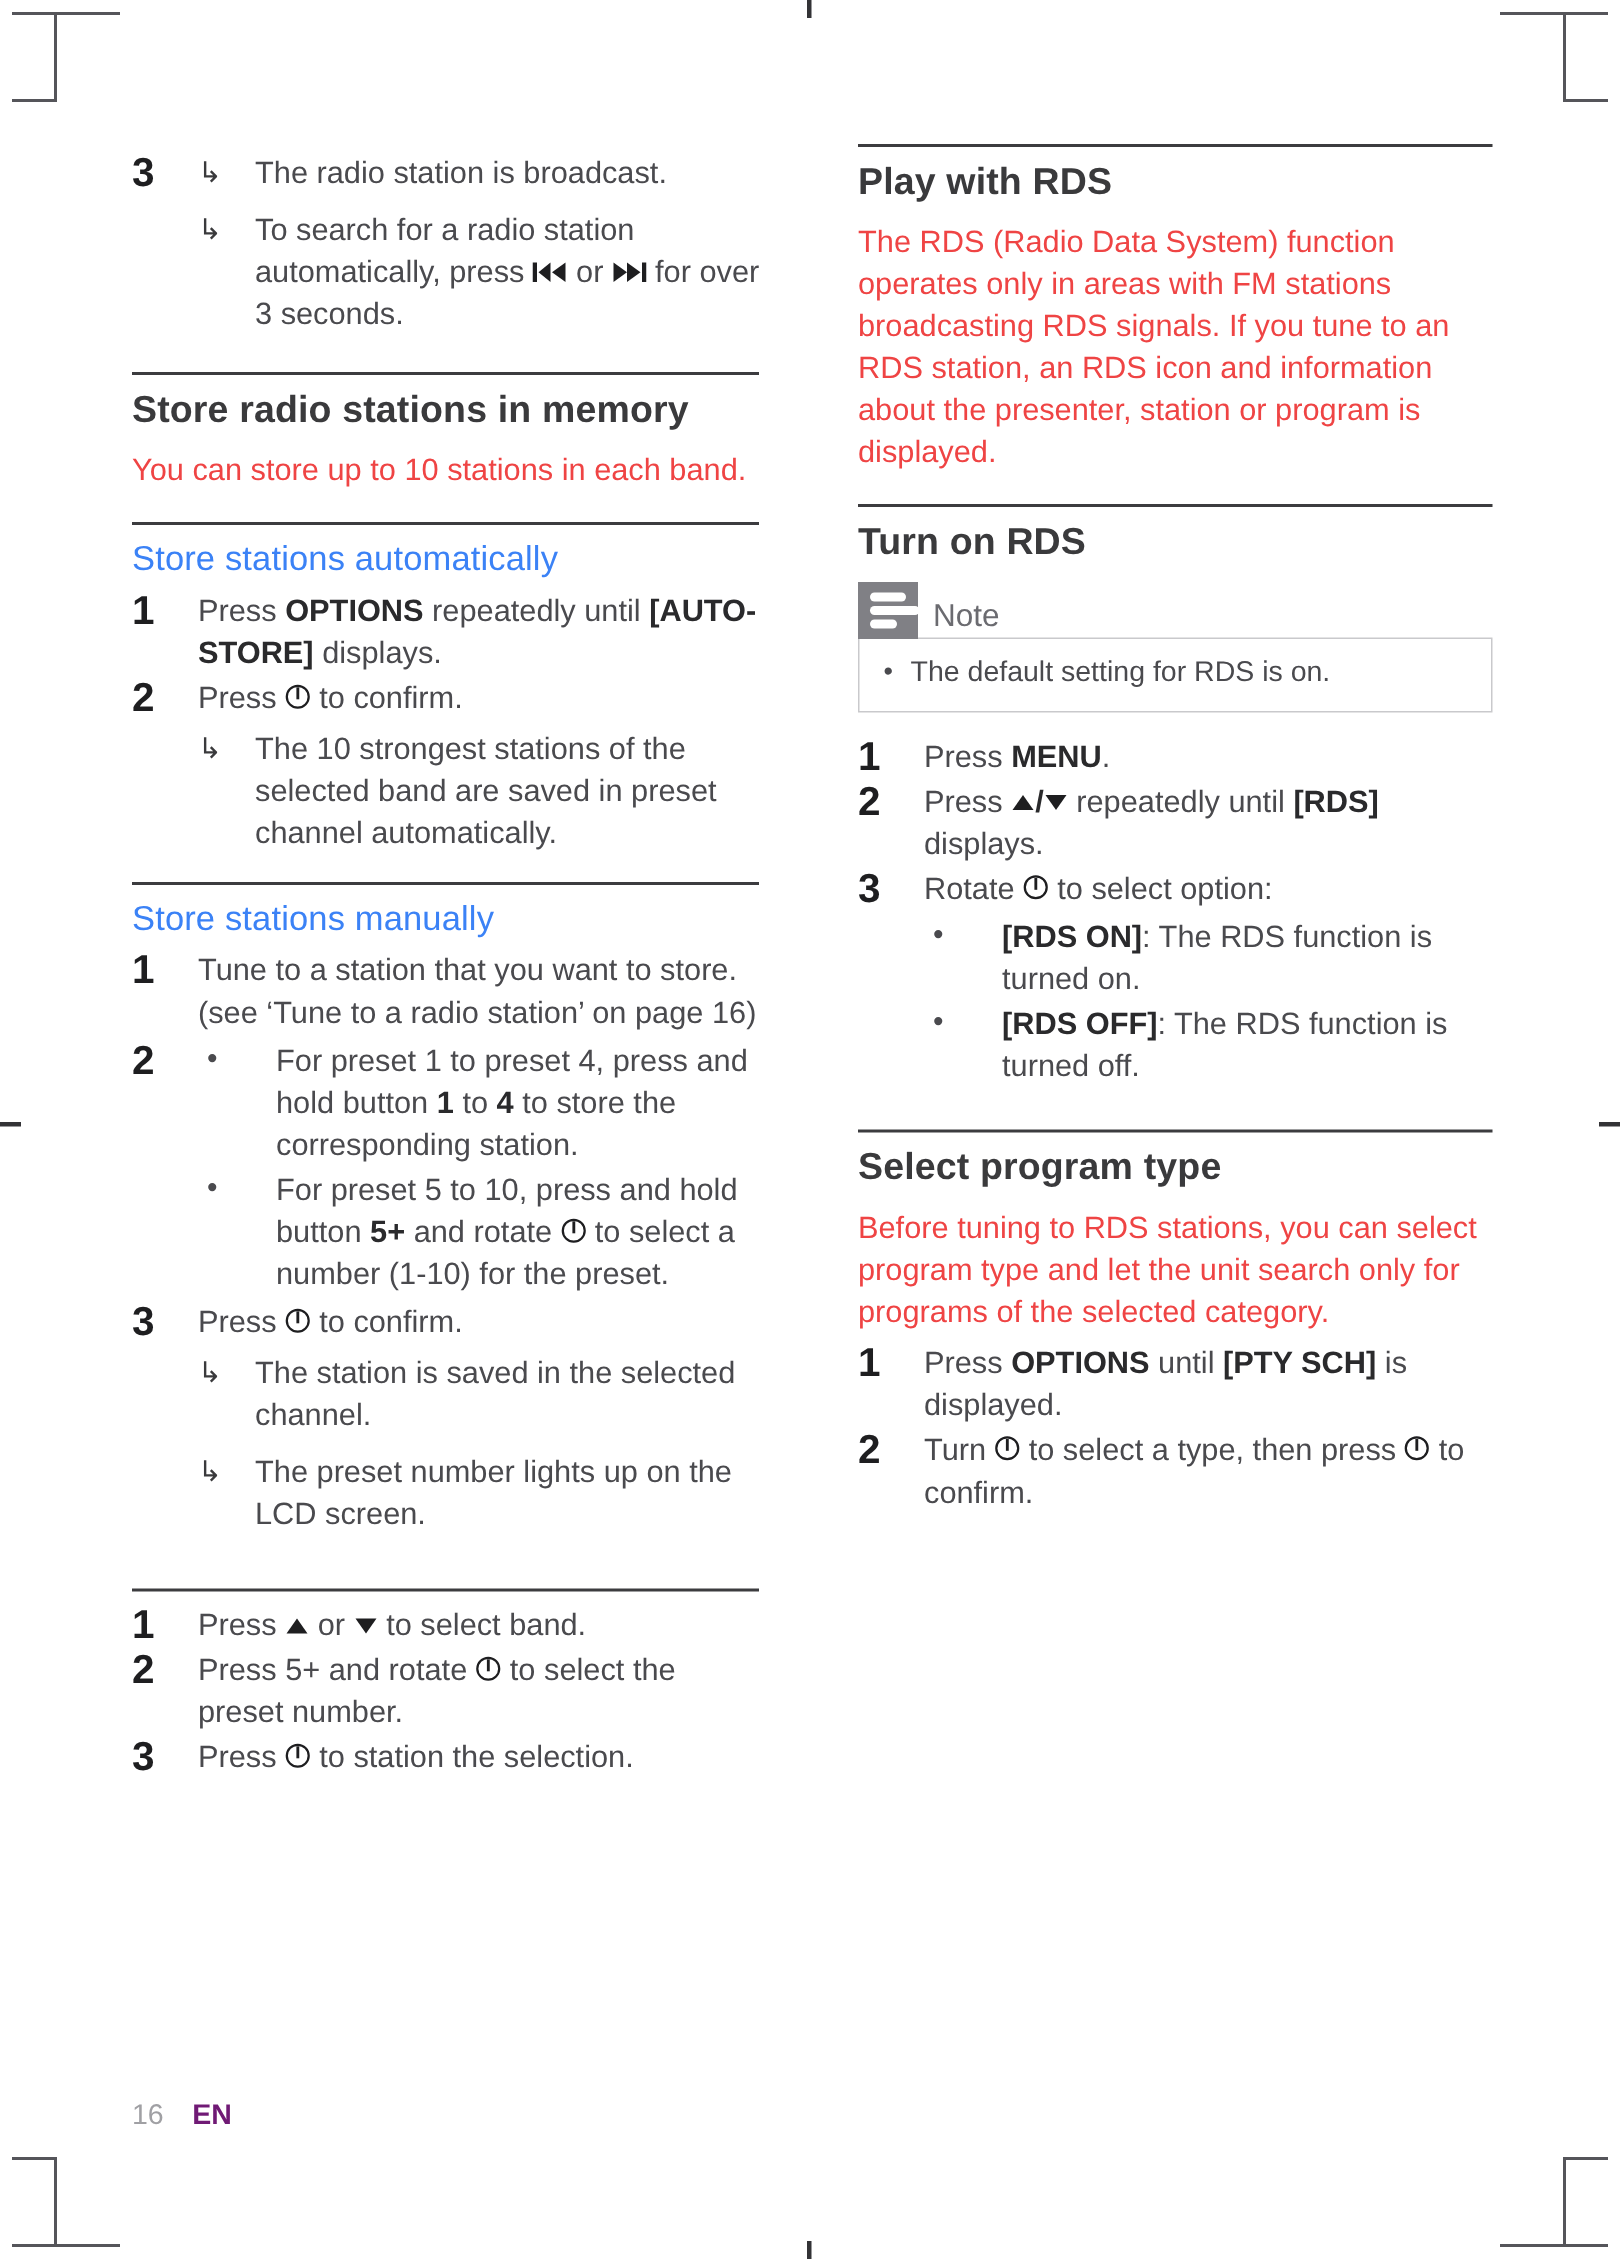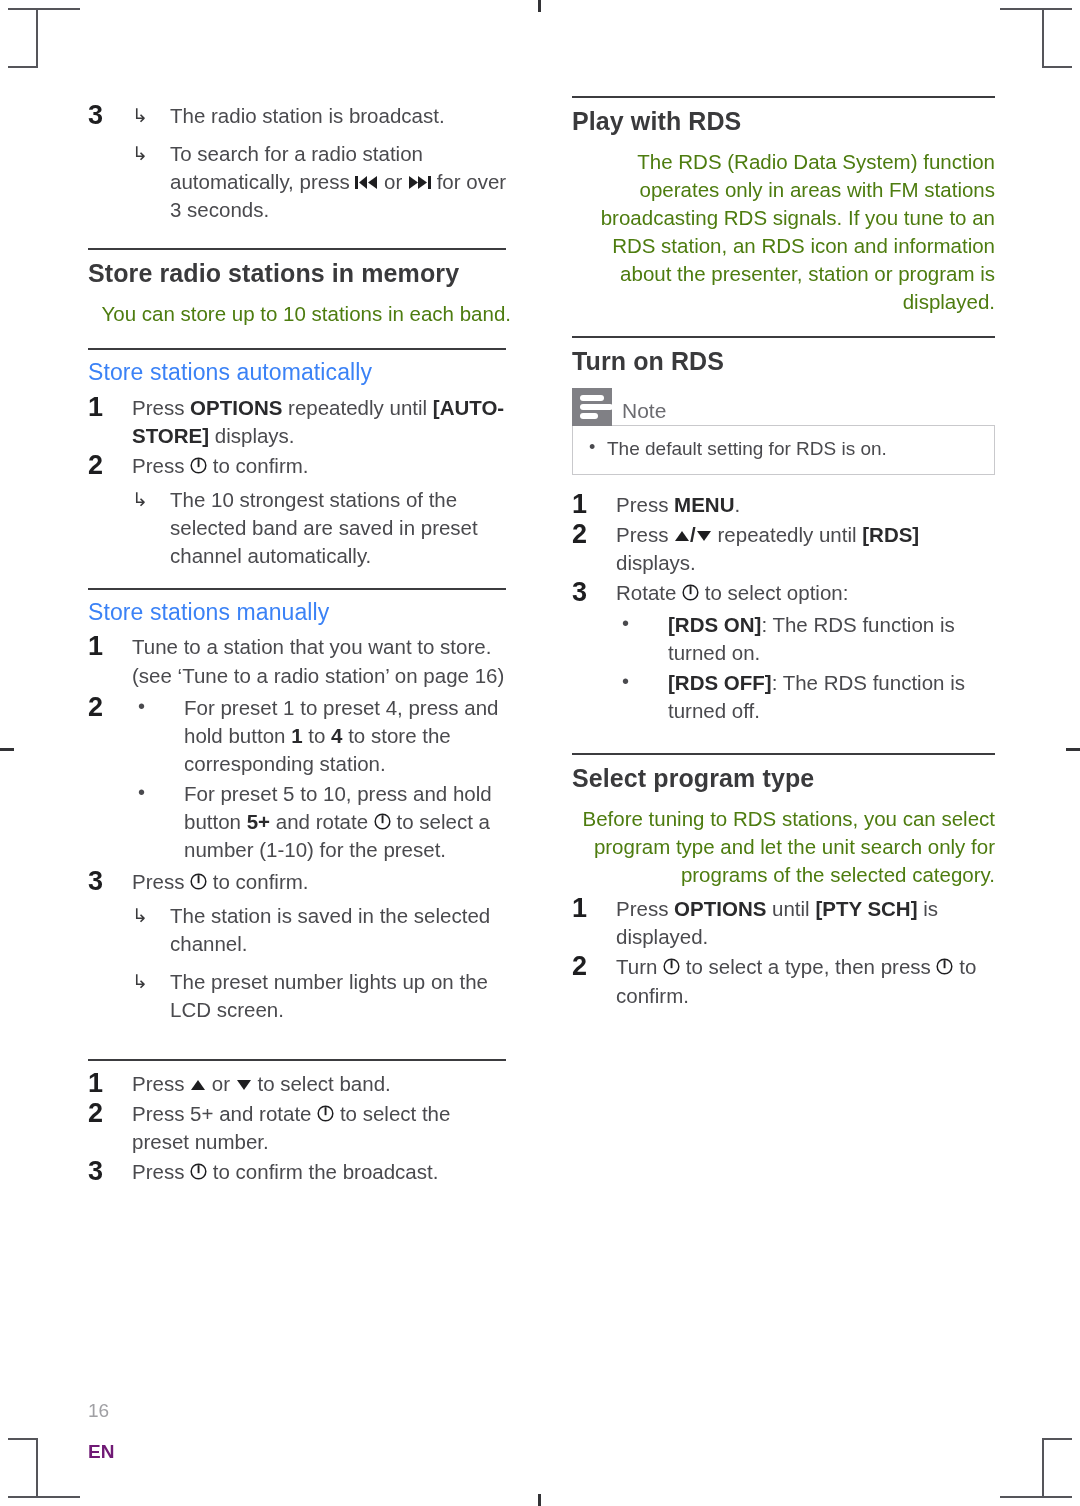--- a/index.html
+++ b/index.html
@@ -77,22 +77,21 @@
     color: #3b82f6;
     margin: 0 0 8px 0;
     letter-spacing: 0.1px;
     line-height: 1.15;
   }
 
   p.body {
     font-size: 20.5px;
     line-height: 1.37;
     margin: 0 0 20px 0;
-    color: #4d7c0f;
-    text-align: right;
+    color: #ef4444;
   }
   p.body.tight { margin-bottom: 6px; }
 
   
   ol.steps {
     list-style: none;
     margin: 0;
     padding: 0;
   }
   ol.steps > li {
@@ -222,21 +221,20 @@
   }
 
   
   .footer {
     position: absolute;
     left: 88px;
     top: 1400px;
     display: flex;
     align-items: baseline;
     gap: 19px;
-    flex-direction: column;
   }
   .footer .pagenum {
     font-size: 19px;
     color: #a0a0a4;
   }
   .footer .lang {
     font-size: 19px;
     font-weight: bold;
     color: #701a75;
   }
@@ -383,21 +381,21 @@
         <span class="step-text"><span>Press 5+ and rotate </span><span class="gly"><svg width="17" height="17" viewBox="0 0 17 17">
                 <circle cx="8.5" cy="8.5" r="7.3" fill="none" stroke="#1e1e20" stroke-width="1.5"></circle>
                 <rect x="7.6" y="2.2" width="1.9" height="8" fill="#1e1e20"></rect>
               </svg></span><span> to select the preset number.</span></span>
       </li>
       <li>
         <span class="num">3</span>
         <span class="step-text"><span>Press </span><span class="gly"><svg width="17" height="17" viewBox="0 0 17 17">
                 <circle cx="8.5" cy="8.5" r="7.3" fill="none" stroke="#1e1e20" stroke-width="1.5"></circle>
                 <rect x="7.6" y="2.2" width="1.9" height="8" fill="#1e1e20"></rect>
-              </svg></span><span> to confirm the broadcast.</span></span>
+              </svg></span><span> to station the selection.</span></span>
       </li>
     </ol>
   </div>
 
   <div class="col col-right">
 
     <div class="rule"></div>
     <h2 class="section-title">Play with RDS</h2>
     <p class="body">The RDS (Radio Data System) function operates only in areas with FM stations broadcasting RDS signals. If you tune to an RDS station, an RDS icon and information about the presenter, station or program is displayed.</p>
 

